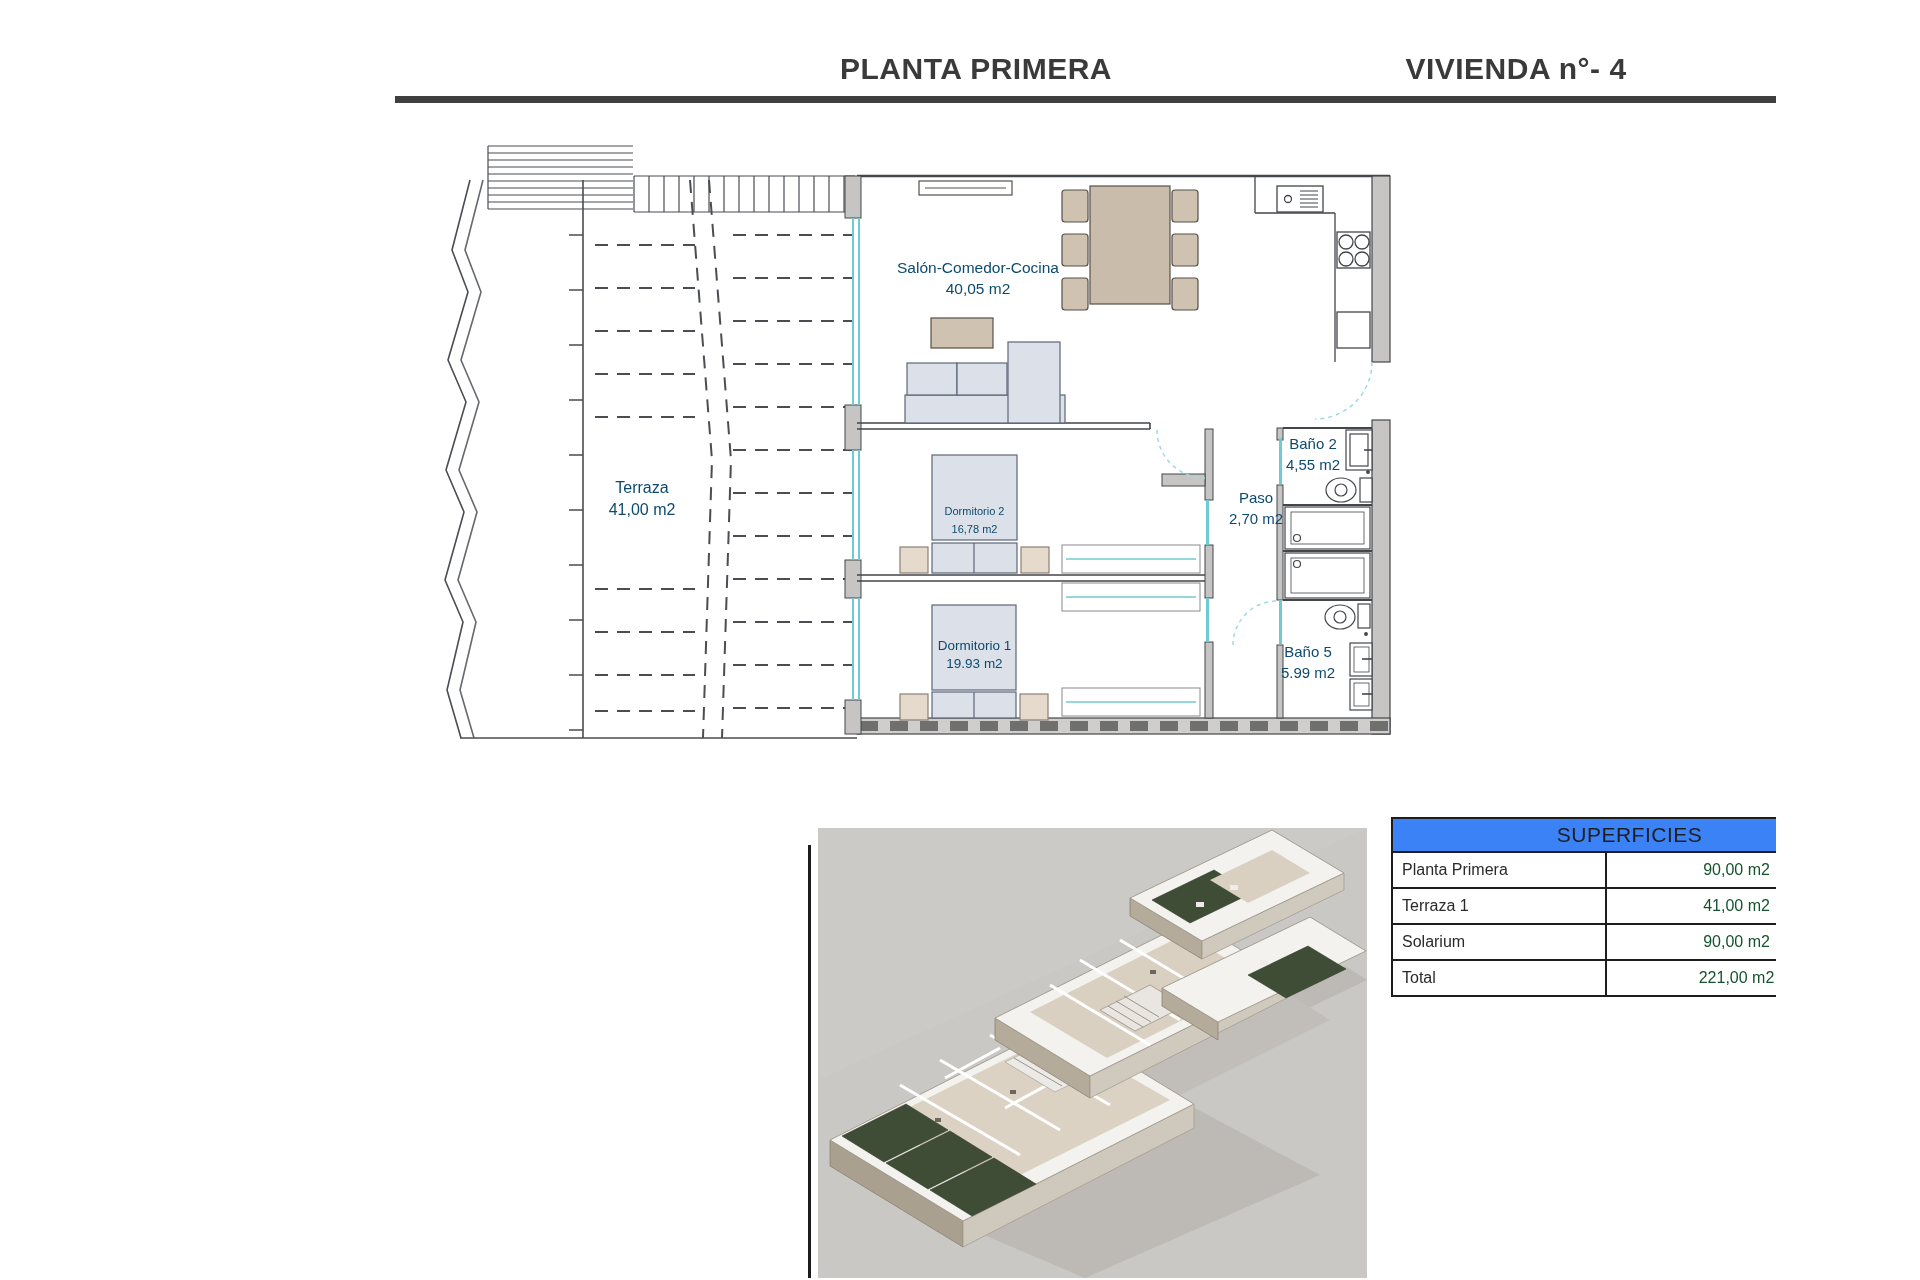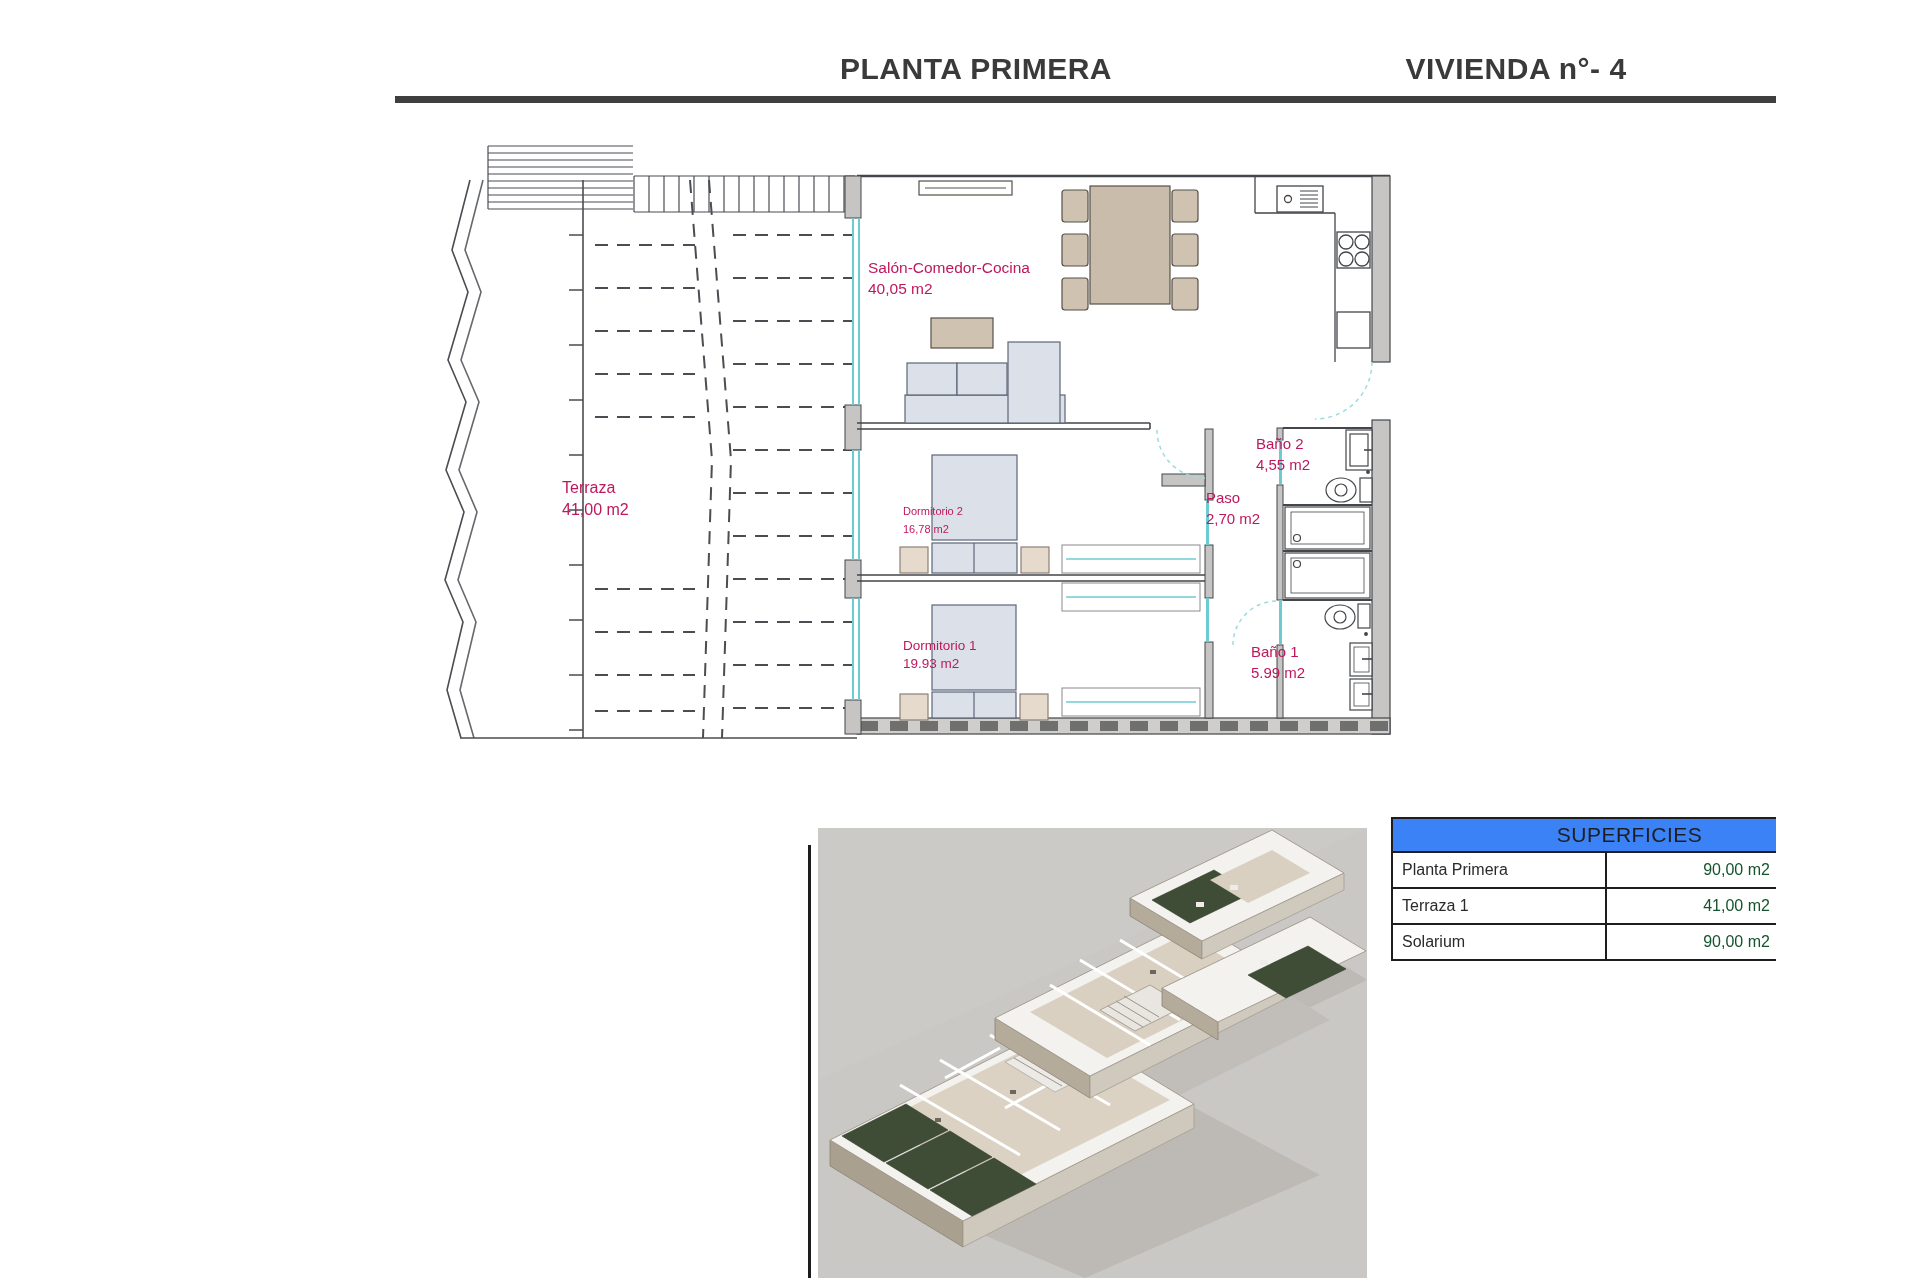--- a/index.html
+++ b/index.html
@@ -2,21 +2,21 @@
 <html><head>
 <meta charset="utf-8">
 <style>
   html,body{margin:0;padding:0;background:#ffffff;}
   #page{position:relative;width:1776px;height:1280px;background:#ffffff;overflow:hidden;
         font-family:"Liberation Sans",sans-serif;}
   #bg-svg{position:absolute;left:0;top:0;width:1920px;height:1280px;}
   .title{position:absolute;color:#3a3a3a;font-size:30px;font-weight:600;letter-spacing:.5px;
          text-align:center;white-space:nowrap;}
   #rule{position:absolute;left:395px;top:96px;width:1385px;height:7px;background:#3f3f3f;}
-  .rlabel{position:absolute;text-align:left;color:#be185d;}
+  .rlabel{position:absolute;text-align:center;color:#0c4a6e;}
   .rlabel div{white-space:nowrap;}
   .lab-salon{left:868px;top:257px;width:220px;font-size:15.5px;line-height:21px;}
   .lab-terraza{left:562px;top:477px;width:160px;font-size:16px;line-height:22px;}
   .lab-dorm2{left:903px;top:502px;width:143px;font-size:11px;line-height:18px;}
   .lab-dorm1{left:903px;top:637px;width:143px;font-size:13.5px;line-height:18px;}
   .lab-paso{left:1206px;top:487px;width:100px;font-size:15px;line-height:21px;}
   .lab-bano2{left:1256px;top:433px;width:114px;font-size:15px;line-height:21px;}
   .lab-bano1{left:1251px;top:641px;width:114px;font-size:15px;line-height:21px;}
   .surfaces{position:absolute;left:1391px;top:817px;width:477px;border:2px solid #1d1d1d;
             background:#ffffff;box-sizing:border-box;}
@@ -286,34 +286,38 @@
   </div>
   <div class="rlabel lab-paso">
     <div>Paso</div>
     <div>2,70 m2</div>
   </div>
   <div class="rlabel lab-bano2">
     <div>Baño 2</div>
     <div>4,55 m2</div>
   </div>
   <div class="rlabel lab-bano1">
-    <div>Baño 1</div>
+    <div>Baño 5</div>
     <div>5.99 m2</div>
   </div>
 
   <div class="surfaces">
     <div class="hdr">SUPERFICIES</div>
     <div class="row">
       <div class="c1">Planta Primera</div>
       <div class="c2">90,00 m2</div>
     </div>
     <div class="row">
       <div class="c1">Terraza 1</div>
       <div class="c2">41,00 m2</div>
     </div>
     <div class="row">
       <div class="c1">Solarium</div>
       <div class="c2">90,00 m2</div>
     </div>
+    <div class="row">
+      <div class="c1">Total</div>
+      <div class="c2">221,00 m2</div>
+    </div>
   </div>
 
 
 </div>
 
 </body></html>

